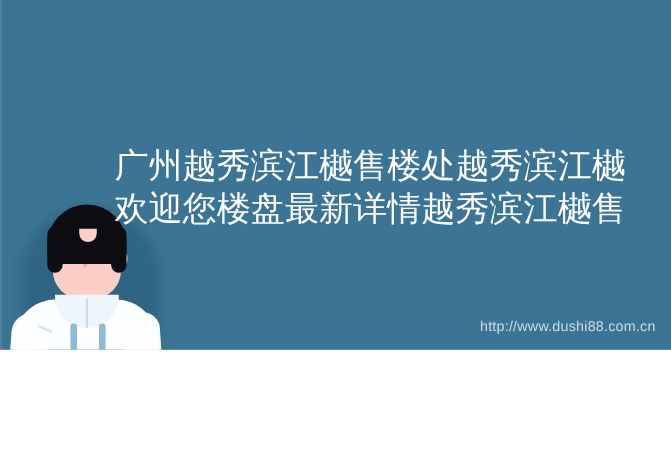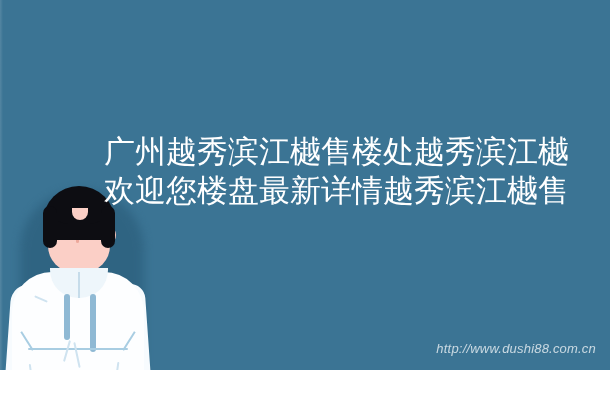--- a/index.html
+++ b/index.html
@@ -9,21 +9,21 @@
   body {
     width: 610px;
     height: 410px;
     overflow: hidden;
     font-family: "Liberation Sans", "DejaVu Sans", sans-serif;
   }
 
   #banner {
     position: relative;
     width: 610px;
-    height: 370px;
+    height: 318px;
     background: #3b7494;
     overflow: hidden;
   }
 
   
   #edge-highlight {
     position: absolute;
     left: 0;
     top: 0;
     width: 3px;
@@ -258,21 +258,20 @@
 
   
   #watermark {
     position: absolute;
     right: 14px;
     bottom: 14px;
     color: rgba(255,255,255,0.72);
     font-size: 13px;
     letter-spacing: .2px;
     font-family: "Liberation Sans", "DejaVu Sans", sans-serif;
-    font-style: italic;
   }
 </style>
 </head>
 <body>
 
 <div id="banner">
 
   <div id="edge-highlight"></div>
 
   <div id="illustration">

